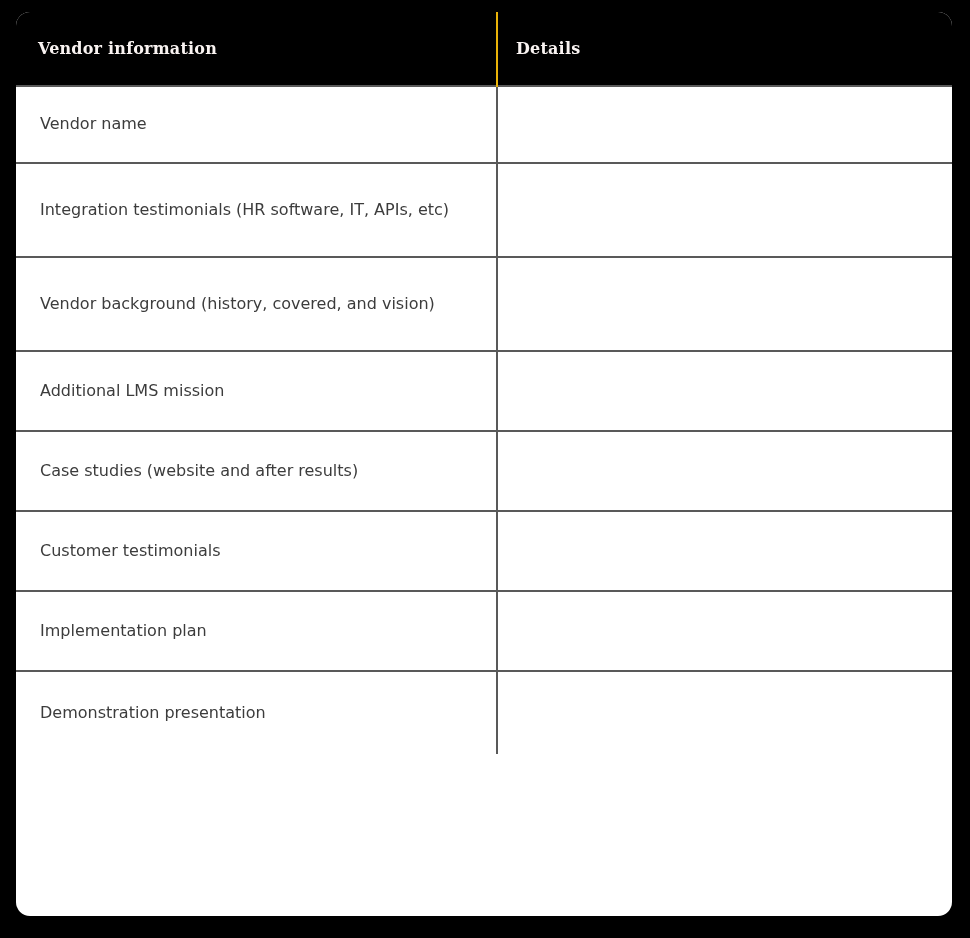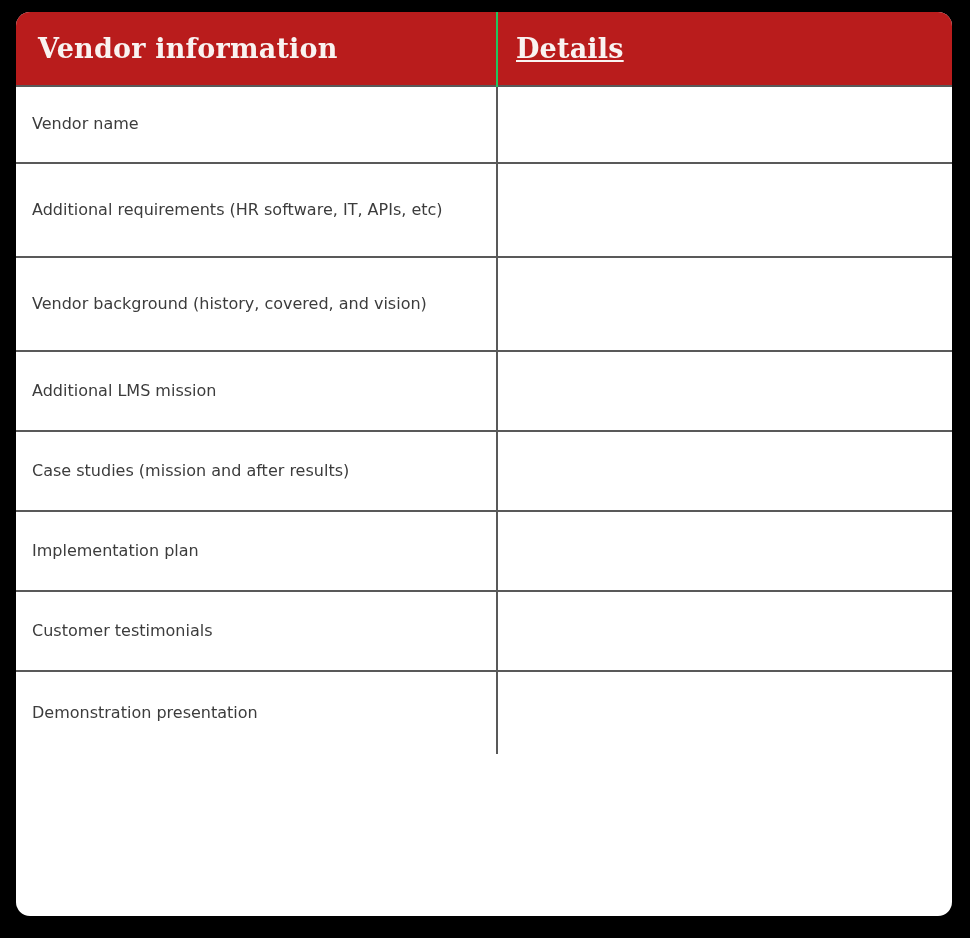--- a/index.html
+++ b/index.html
@@ -36,55 +36,54 @@
   table.vendor-table {
     width: 936px;
     border-collapse: collapse;
     table-layout: fixed;
   }
 
   col.col-label { width: 481px; }
   col.col-details { width: 455px; }
 
   thead th {
-    background: #b91c1c;
+    background: #000000;
     color: #F9F3F1;
     font-family: "DejaVu Serif", serif;
     font-weight: bold;
-    font-size: 27px;
+    font-size: 16px;
     letter-spacing: 0.2px;
     text-align: left;
     padding: 0;
     height: 73px;
     vertical-align: middle;
     border: none;
   }
   thead th .th-inner {
     padding-left: 22px;
     display: block;
   }
   thead th.th-details .th-inner {
     padding-left: 18px;
   }
   thead th.th-details {
-    border-left: 2px solid #22c55e;
-    text-decoration: underline;
+    border-left: 2px solid #eab308;
   }
 
   tbody td {
     border-top: 2px solid #595959;
     border-bottom: none;
     padding: 0;
     vertical-align: middle;
     font-size: 16px;
     color: #3C3C3C;
     font-family: "DejaVu Sans", sans-serif;
   }
   tbody td.cell-label {
-    padding-left: 16px;
+    padding-left: 24px;
     padding-right: 28px;
     border-right: 2px solid #595959;
   }
   tbody td.cell-details {
     padding-left: 18px;
     background: #ffffff;
   }
 
   tbody tr.r-tall td { height: 92px; }
   tbody tr.r-norm td { height: 78px; }
@@ -136,21 +135,21 @@
             <span class="label-text">Vendor name</span>
           </td>
           <td class="cell-details">
             <span class="details-blank"></span>
           </td>
         </tr>
 
 
         <tr class="r-tall">
           <td class="cell-label">
-            <span class="label-text">Additional requirements (HR software, IT, APIs, etc)</span>
+            <span class="label-text">Integration testimonials (HR software, IT, APIs, etc)</span>
           </td>
           <td class="cell-details">
             <span class="details-blank"></span>
           </td>
         </tr>
 
         <tr class="r-tall">
           <td class="cell-label">
             <span class="label-text">Vendor background (history, covered, and vision)</span>
           </td>
@@ -164,39 +163,39 @@
           <td class="cell-label">
             <span class="label-text">Additional LMS mission</span>
           </td>
           <td class="cell-details">
             <span class="details-blank"></span>
           </td>
         </tr>
 
         <tr class="r-norm">
           <td class="cell-label">
-            <span class="label-text">Case studies (mission and after results)</span>
+            <span class="label-text">Case studies (website and after results)</span>
+          </td>
+          <td class="cell-details">
+            <span class="details-blank"></span>
+          </td>
+        </tr>
+
+        <tr class="r-norm">
+          <td class="cell-label">
+            <span class="label-text">Customer testimonials</span>
           </td>
           <td class="cell-details">
             <span class="details-blank"></span>
           </td>
         </tr>
 
         <tr class="r-norm">
           <td class="cell-label">
             <span class="label-text">Implementation plan</span>
-          </td>
-          <td class="cell-details">
-            <span class="details-blank"></span>
-          </td>
-        </tr>
-
-        <tr class="r-norm">
-          <td class="cell-label">
-            <span class="label-text">Customer testimonials</span>
           </td>
           <td class="cell-details">
             <span class="details-blank"></span>
           </td>
         </tr>
 
         <tr class="r-last">
           <td class="cell-label">
             <span class="label-text">Demonstration presentation</span>
           </td>

